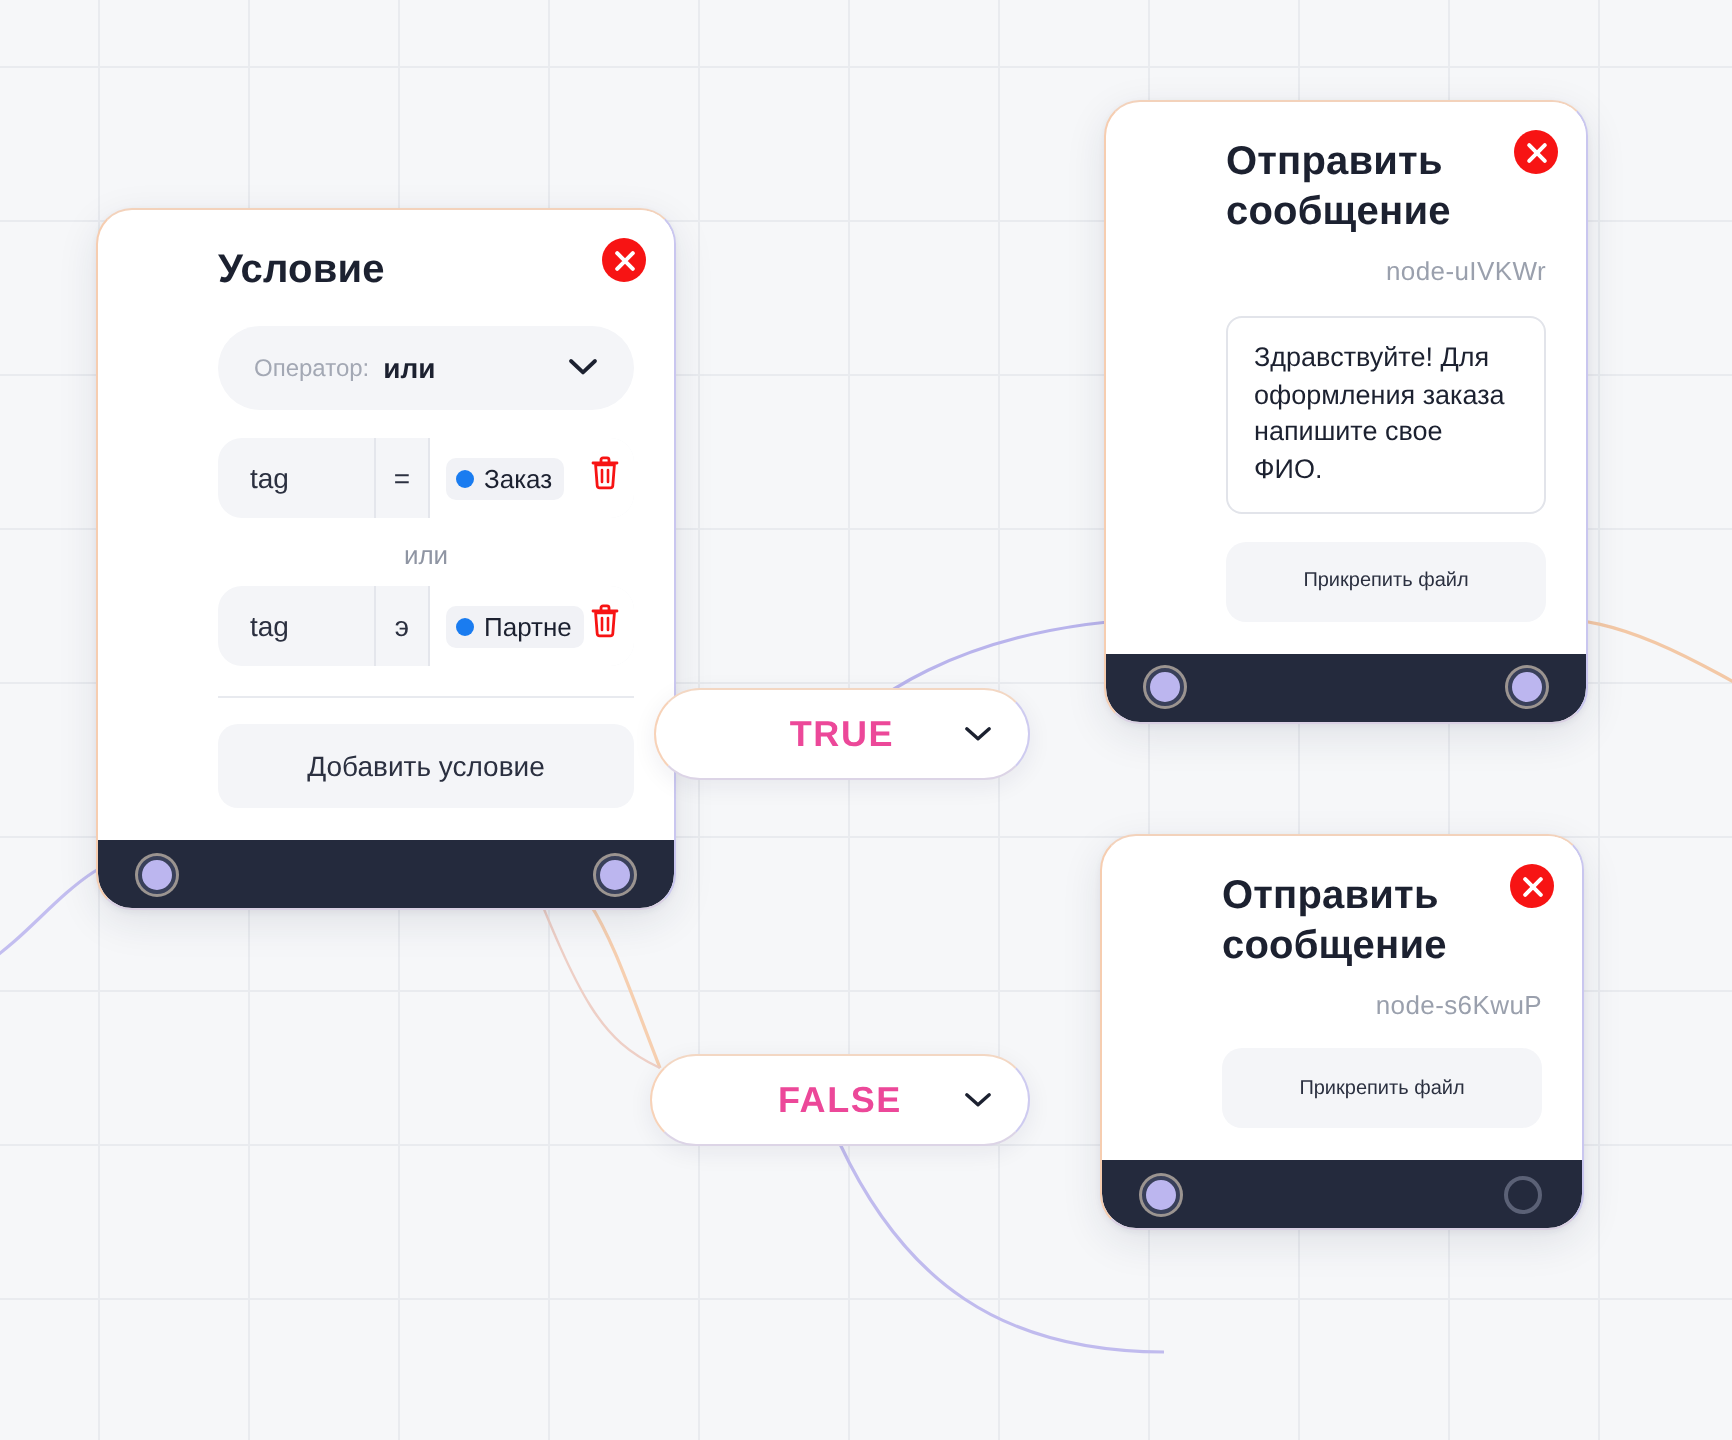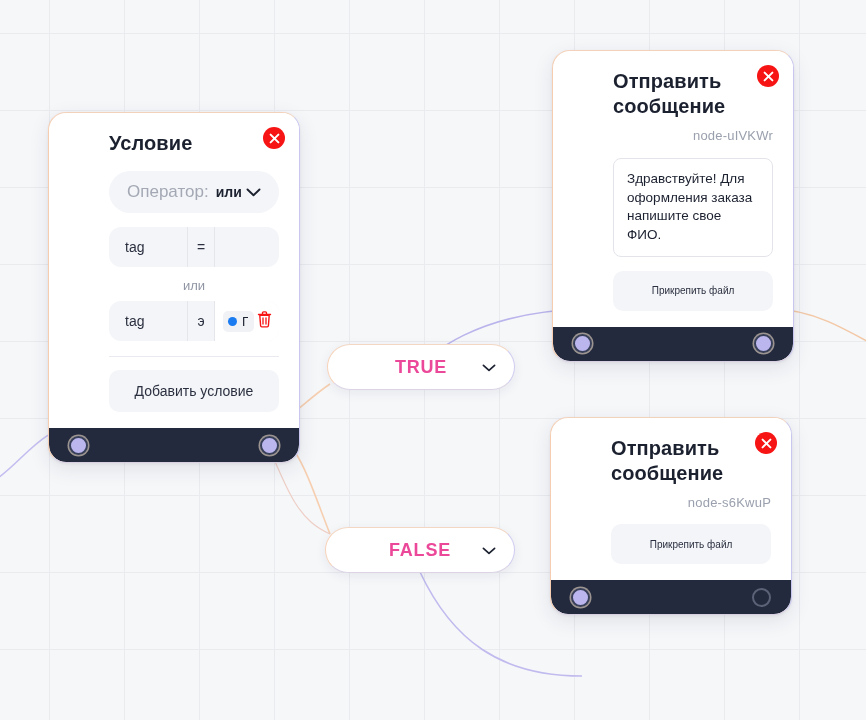--- a/index.html
+++ b/index.html
@@ -79,21 +79,21 @@
   
   .op-select {
     margin-top: 15px;
     height: 42px;
     background: #f4f5f8;
     border-radius: 21px;
     display: flex; align-items: center;
     padding: 0 18px;
     cursor: pointer;
   }
-  .op-label { font-size: 17px; color: #a3a8b4; }
+  .op-label { font-size: 12px; color: #a3a8b4; }
   .op-value { font-size: 14px; font-weight: 700; color: #1c2130; margin-left: 7px; }
   .chev { margin-left: auto; display: block; }
 
   .cond-row {
     margin-top: 14px;
     height: 40px;
     background: #f4f5f8;
     border-radius: 12px;
     display: flex; align-items: stretch;
     overflow: hidden;
@@ -209,21 +209,21 @@
 
     <path d="M 398 386 C 430 350 480 312 584 309" fill="none" stroke="#b9b4ec" stroke-width="1.6"></path>
 
     <path d="M 420 572 C 452 640 500 676 582 676" fill="none" stroke="#c0bbee" stroke-width="1.6"></path>
 
     <path d="M 772 309 C 810 309 840 325 900 360" fill="none" stroke="#f3c8a6" stroke-width="1.6"></path>
 
     <path d="M 330 534 C 300 520 290 500 262 430" fill="none" stroke="#eecfc6" stroke-width="1.2"></path>
   </svg>
 
-  <div class="node" id="node-condition" style="left:48px; top:112px; width:252px;">
+  <div class="node" id="node-condition" style="left:48px; top:104px; width:290px;">
     <div class="node-body">
       <div class="close-btn">
         <svg width="11" height="11" viewBox="0 0 11 11" aria-hidden="true">
           <path d="M1.6 1.6 L9.4 9.4 M9.4 1.6 L1.6 9.4" stroke="#ffffff" stroke-width="2" stroke-linecap="round"></path>
         </svg>
       </div>
       <div class="node-title">Условие</div>
 
       <div class="op-select">
         <span class="op-label">Оператор:</span>
@@ -231,20 +231,33 @@
         <span class="chev">
           <svg width="15" height="9" viewBox="0 0 15 9">
               <path d="M1.5 1.5 L7.5 7.2 L13.5 1.5" fill="none" stroke="#1c2130" stroke-width="1.9" stroke-linecap="round" stroke-linejoin="round"></path>
             </svg>
         </span>
       </div>
 
       <div class="cond-row">
         <div class="cond-field">tag</div>
         <div class="cond-op">=</div>
+        <div class="cond-val">
+          <span class="chip">
+            <span class="chip-dot"></span>
+            <span class="chip-text">Заказ</span>
+          </span>
+          <span class="trash">
+            <svg width="17" height="19" viewBox="0 0 17 19">
+              <path d="M2.5 4.5 h12 M6.5 4.5 v-1.6 a1 1 0 0 1 1 -1 h2 a1 1 0 0 1 1 1 v1.6" fill="none" stroke="#f71414" stroke-width="1.4" stroke-linecap="round"></path>
+              <path d="M3.8 5.4 h9.4 l-0.8 10.4 a1.2 1.2 0 0 1 -1.2 1.1 h-5.4 a1.2 1.2 0 0 1 -1.2 -1.1 z" fill="none" stroke="#f71414" stroke-width="1.4" stroke-linejoin="round"></path>
+              <path d="M7 8 v6 M10 8 v6" fill="none" stroke="#f71414" stroke-width="1.3" stroke-linecap="round"></path>
+            </svg>
+          </span>
+        </div>
       </div>
 
       <div class="or-sep">или</div>
 
       <div class="cond-row" style="margin-top:8px;">
         <div class="cond-field">tag</div>
         <div class="cond-op">э</div>
         <div class="cond-val">
           <span class="chip">
             <span class="chip-dot"></span>

